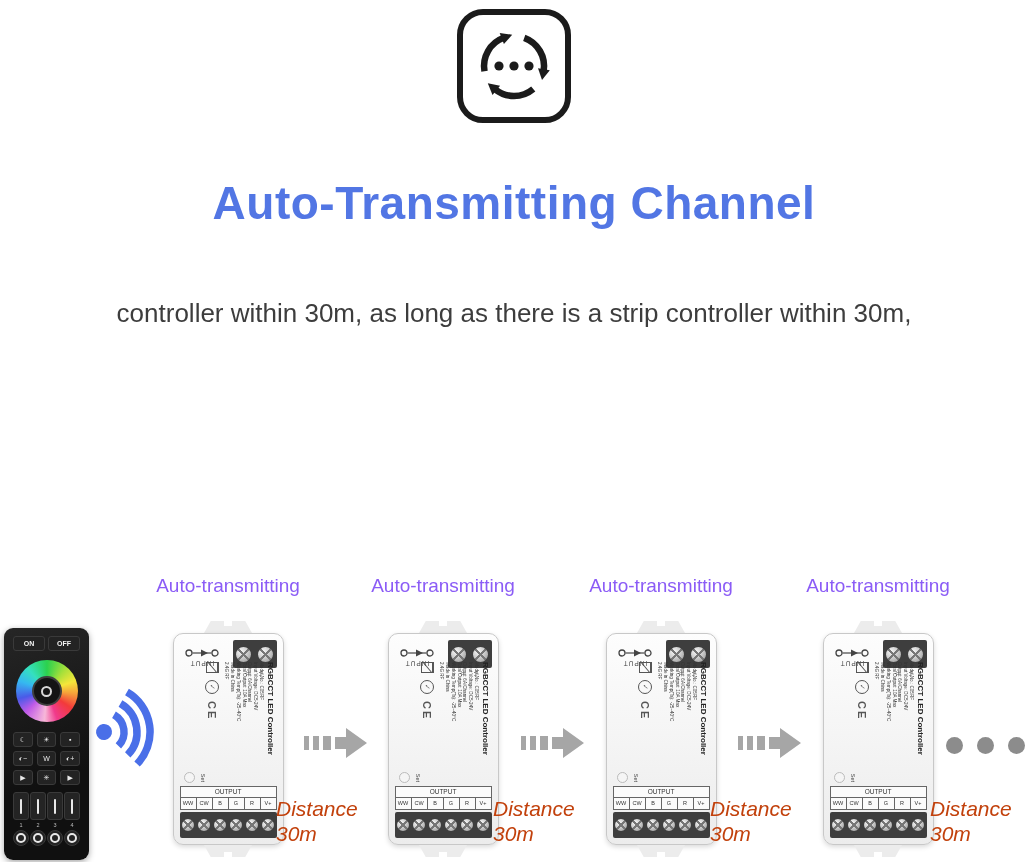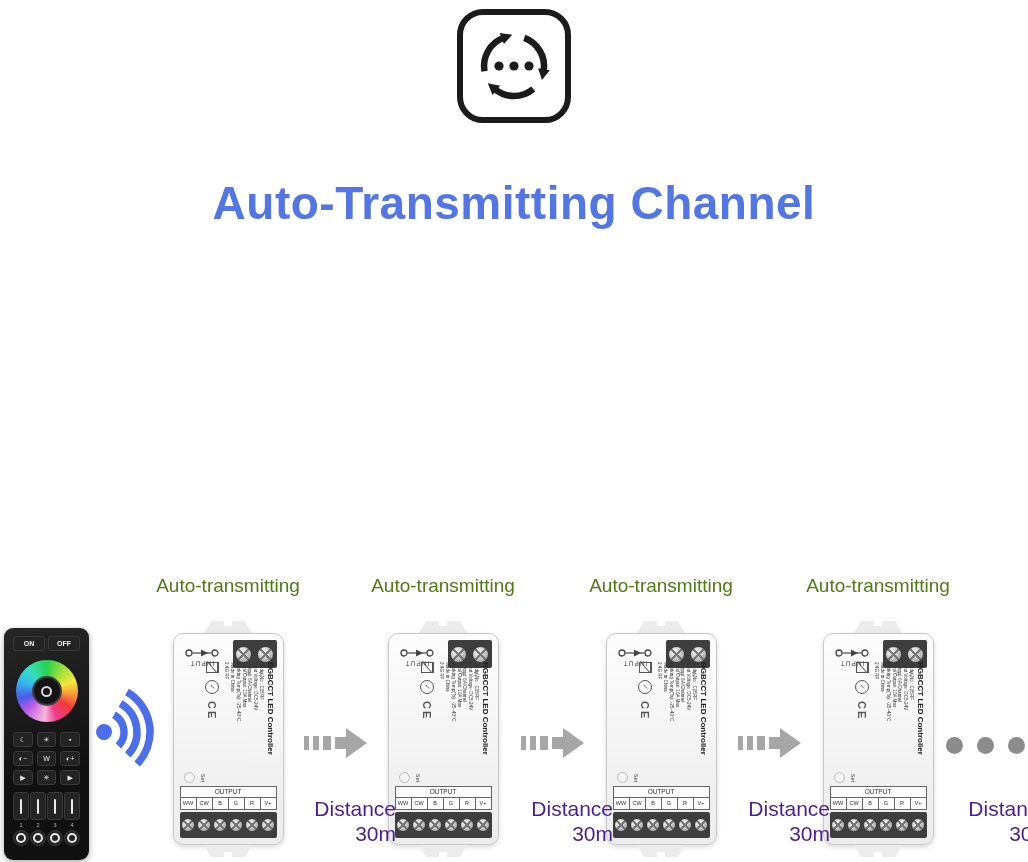--- a/index.html
+++ b/index.html
@@ -11,23 +11,23 @@
 
   
   .headline{position:absolute;left:0;top:176px;width:1028px;text-align:center;
             font-size:46px;font-weight:700;letter-spacing:.5px;}
   .desc{position:absolute;left:0;top:288px;width:1028px;text-align:center;
         font-size:26px;line-height:50px;color:#3d3d3d;}
 
   
   .diagram{position:absolute;left:0;top:560px;width:1028px;height:302px;}
   .unit-label{position:absolute;top:15px;width:190px;text-align:center;
-              font-size:19px;color:#4d7c0f;}
-  .distance{position:absolute;top:236px;width:120px;text-align:right;
-            font-size:21px;line-height:25px;color:#4c1d95;}
+              font-size:19px;color:#8b5cf6;}
+  .distance{position:absolute;top:236px;width:120px;text-align:left;
+            font-size:21px;line-height:25px;color:#c2410c;font-style:italic;}
   .arrow{position:absolute;top:164px;width:64px;height:38px;}
   .dots{position:absolute;left:946px;top:177px;display:flex;gap:14px;}
   .dots i{width:17px;height:17px;border-radius:50%;background:#8c8c8c;}
 
   
   .remote{position:absolute;left:4px;top:68px;width:85px;height:232px;
           background:linear-gradient(160deg,#262626,#101010 65%);
           border-radius:9px;box-shadow:0 2px 6px rgba(0,0,0,.35);
           padding:8px 9px 0;box-sizing:border-box;}
   .r-power{display:flex;justify-content:space-between;}
@@ -124,20 +124,21 @@
   <use href="#seg" transform="rotate(120 58 58)"></use>
   <use href="#seg" transform="rotate(240 58 58)"></use>
   <circle cx="43" cy="58" r="4.6" fill="#1b1b1b"></circle>
   <circle cx="58" cy="58" r="4.6" fill="#1b1b1b"></circle>
   <circle cx="73" cy="58" r="4.6" fill="#1b1b1b"></circle>
 </svg>
 
 <div class="headline" style="color: rgb(82, 118, 228);">Auto-Transmitting Channel</div>
 
 <div class="desc">
+  <div>controller within 30m, as long as there is a strip controller within 30m,</div>
 </div>
 
 <div class="diagram" id="diagram">
 
   <div class="remote">
     <div class="r-power">
       <span>ON</span>
       <span>OFF</span>
     </div>
     <div class="wheel">

